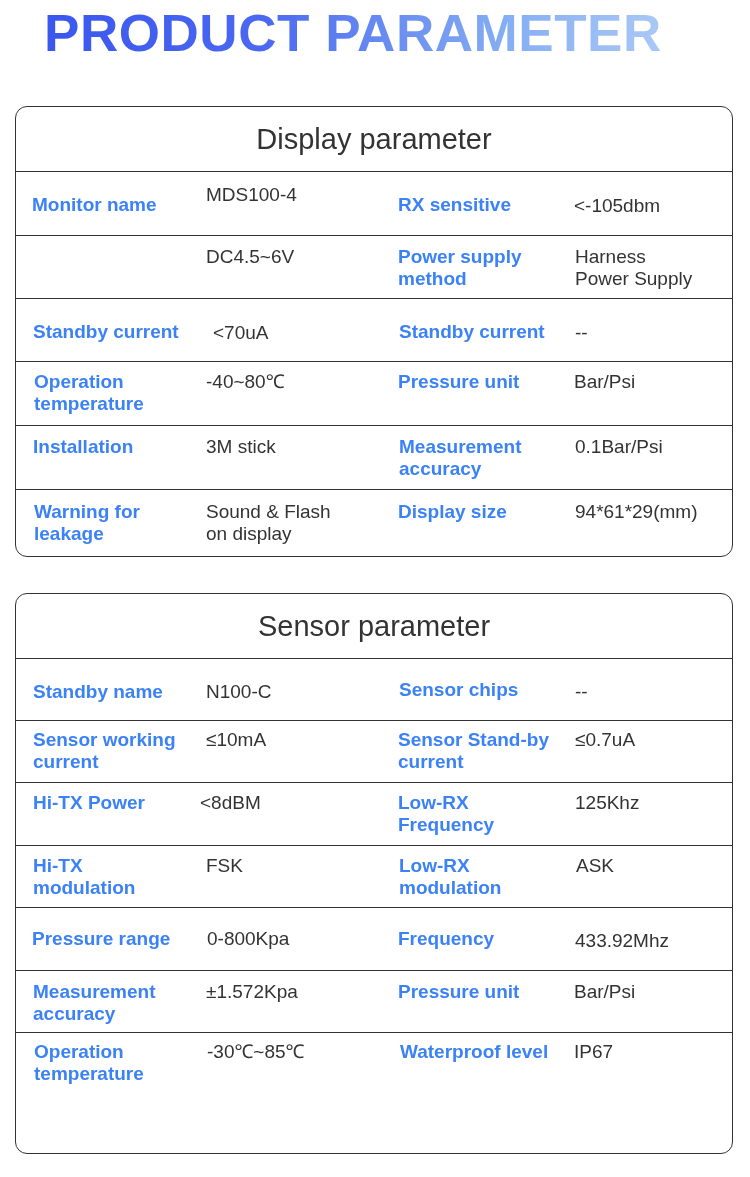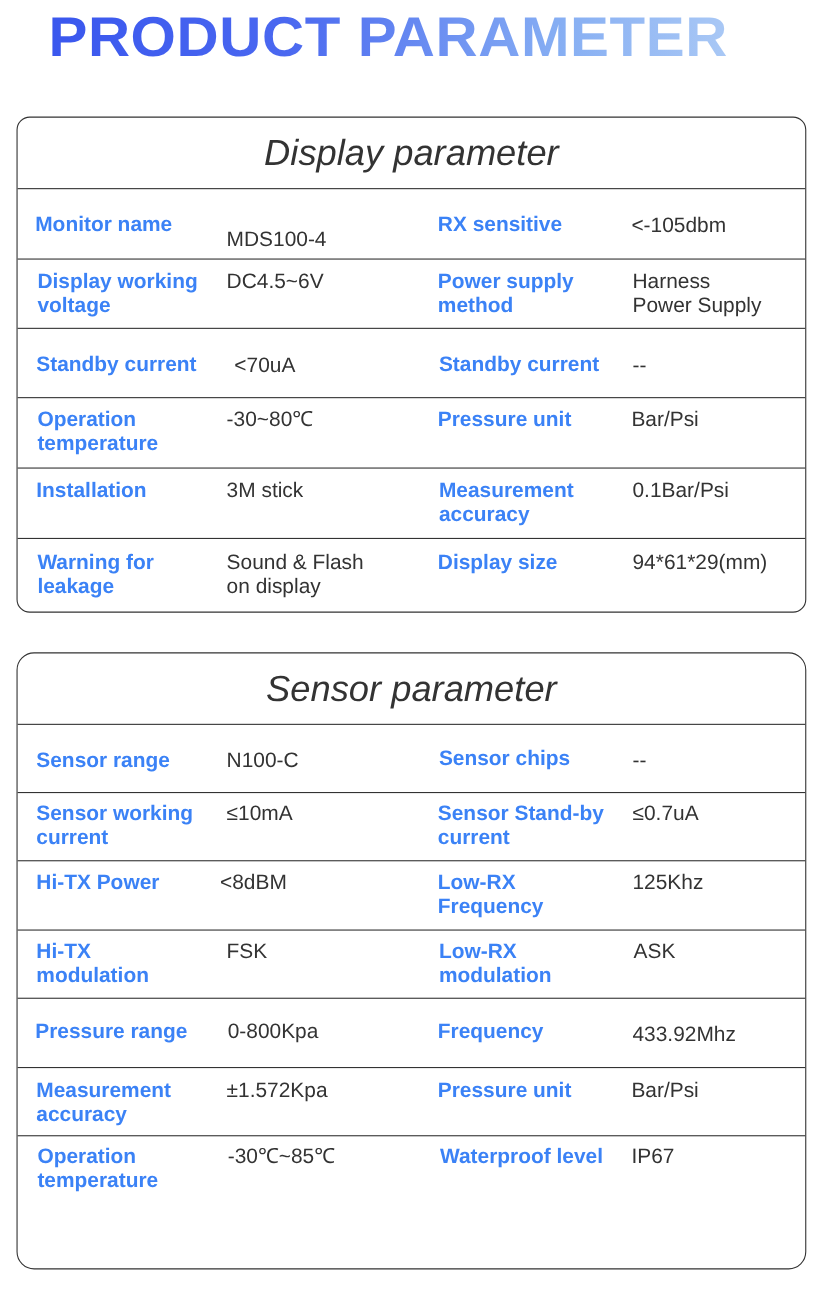--- a/index.html
+++ b/index.html
@@ -16,26 +16,26 @@
       color: transparent;
       transform: scaleX(1.04); transform-origin: left center;
     }
 
     .panel {
       position: absolute; left: 15px; width: 718px;
       border: 1.5px solid #333333; border-radius: 12px;
       background: #ffffff;
     }
     .panel-display { top: 106px; height: 451px; }
-    .panel-sensor  { top: 593px; height: 561px; border-radius: 16px; }
+    .panel-sensor  { top: 593px; height: 561px; }
 
     .panel-header {
       height: 65px; border-bottom: 1.5px solid #333333;
       display: flex; align-items: center; justify-content: center;
-      font-size: 33px; color: #333333; font-weight: normal; font-style: italic;
+      font-size: 29px; color: #333333; font-weight: normal;
     }
 
     .param-row {
       position: relative; display: flex;
       border-bottom: 1.5px solid #333333;
     }
     .param-row:last-child { border-bottom: none; }
 
     .cell { position: absolute; line-height: 22px; font-size: 19px; white-space: pre-line; }
     .label { font-weight: bold; color: #3b82f6; }
@@ -44,46 +44,44 @@
 </head>
 <body>
 
 <div class="page-title">PRODUCT PARAMETER</div>
 
 <section class="panel panel-display">
   <div class="panel-header">Display parameter</div>
 
   <div class="param-row" style="height:64px">
     <span class="cell label" style="left:16px;top:22px">Monitor name</span>
-    <span class="cell value" style="left:190px;top:36px">MDS100-4</span>
+    <span class="cell value" style="left:190px;top:12px">MDS100-4</span>
     <span class="cell label" style="left:382px;top:22px">RX sensitive</span>
     <span class="cell value" style="left:558px;top:23px">&lt;-105dbm</span>
   </div>
 
   <div class="param-row" style="height:63px">
-    <span class="cell label" style="left:18px;top:10px">Display working
-voltage</span>
     <span class="cell value" style="left:190px;top:10px">DC4.5~6V</span>
     <span class="cell label" style="left:382px;top:10px">Power supply
 method</span>
     <span class="cell value" style="left:559px;top:10px">Harness
 Power Supply</span>
   </div>
 
   <div class="param-row" style="height:63px">
     <span class="cell label" style="left:17px;top:22px">Standby current</span>
     <span class="cell value" style="left:197px;top:23px">&lt;70uA</span>
     <span class="cell label" style="left:383px;top:22px">Standby current</span>
     <span class="cell value" style="left:559px;top:23px">--</span>
   </div>
 
   <div class="param-row" style="height:64px">
     <span class="cell label" style="left:18px;top:9px">Operation
 temperature</span>
-    <span class="cell value" style="left:190px;top:9px">-30~80℃</span>
+    <span class="cell value" style="left:190px;top:9px">-40~80℃</span>
     <span class="cell label" style="left:382px;top:9px">Pressure unit</span>
     <span class="cell value" style="left:558px;top:9px">Bar/Psi</span>
   </div>
 
   <div class="param-row" style="height:64px">
     <span class="cell label" style="left:17px;top:10px">Installation</span>
     <span class="cell value" style="left:190px;top:10px">3M stick</span>
     <span class="cell label" style="left:383px;top:10px">Measurement
 accuracy</span>
     <span class="cell value" style="left:559px;top:10px">0.1Bar/Psi</span>
@@ -96,21 +94,21 @@
 leakage</span>
     <span class="cell label" style="left:382px;top:11px">Display size</span>
     <span class="cell value" style="left:559px;top:11px">94*61*29(mm)</span>
   </div>
 </section>
 
 <section class="panel panel-sensor">
   <div class="panel-header">Sensor parameter</div>
 
   <div class="param-row" style="height:62px">
-    <span class="cell label" style="left:17px;top:22px">Sensor range</span>
+    <span class="cell label" style="left:17px;top:22px">Standby name</span>
     <span class="cell value" style="left:190px;top:22px">N100-C</span>
     <span class="cell label" style="left:383px;top:20px">Sensor chips</span>
     <span class="cell value" style="left:559px;top:22px">--</span>
   </div>
 
 
   <div class="param-row" style="height:62px">
     <span class="cell label" style="left:17px;top:8px">Sensor working
 current</span>
     <span class="cell value" style="left:190px;top:8px">≤10mA</span>

